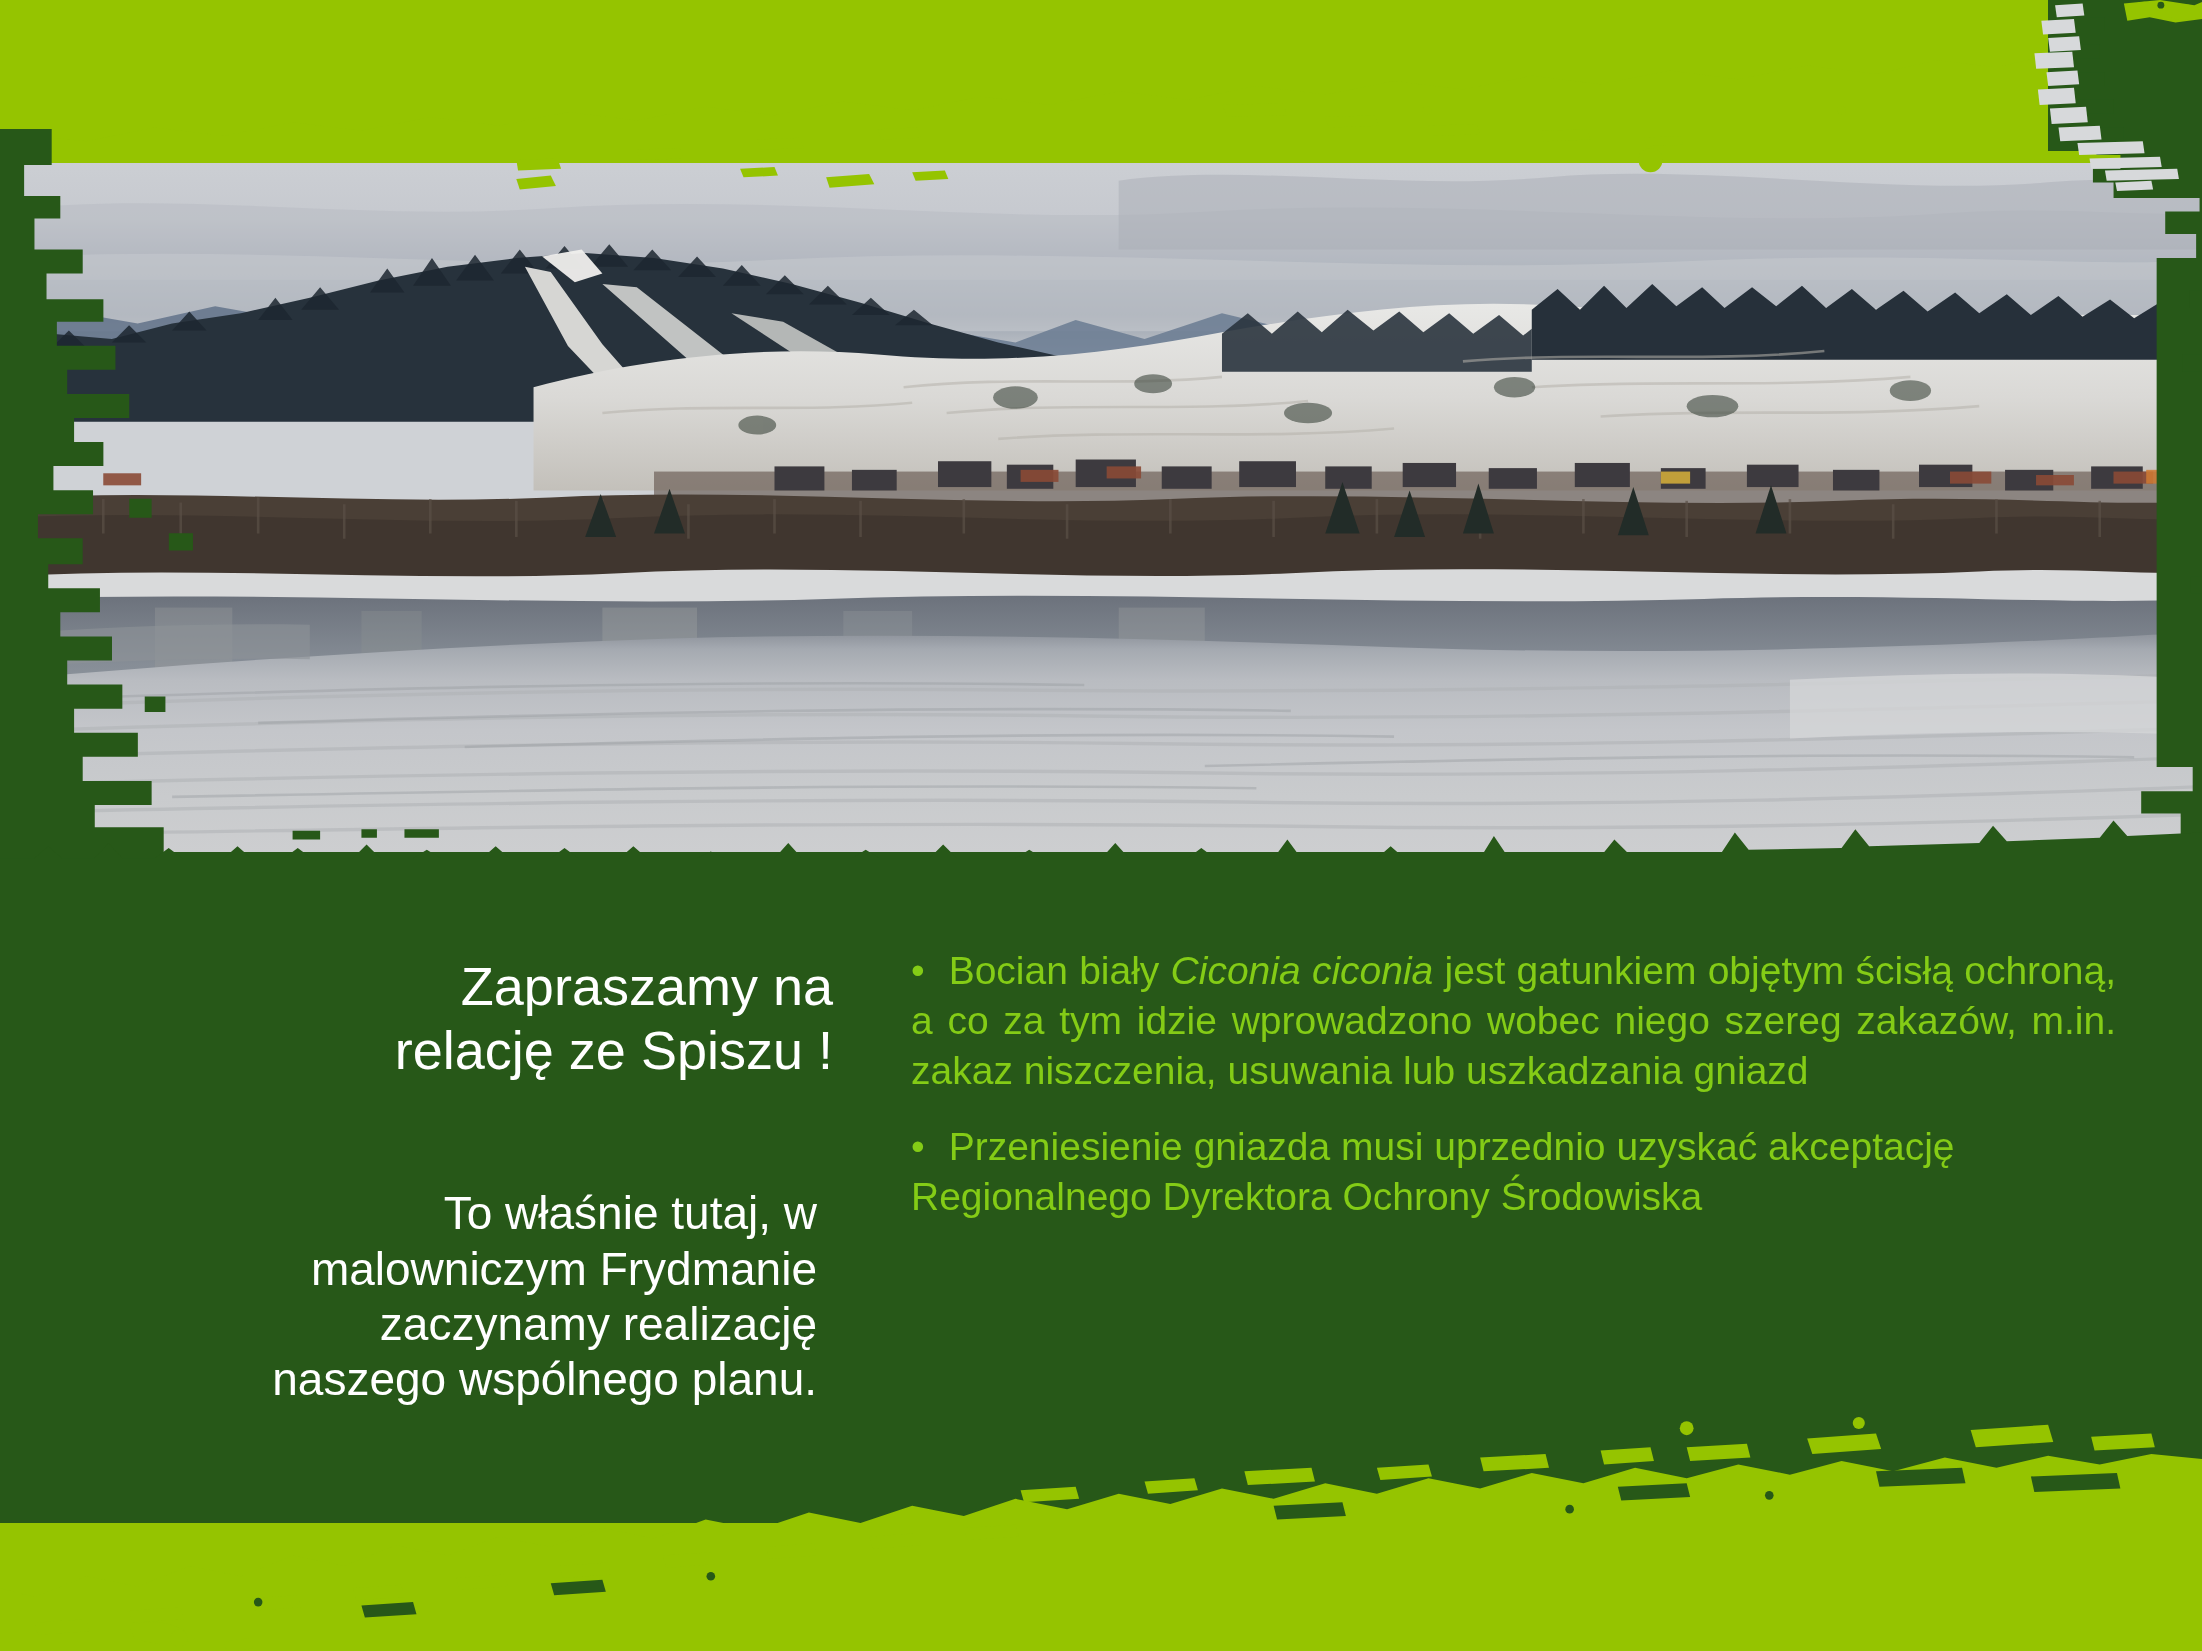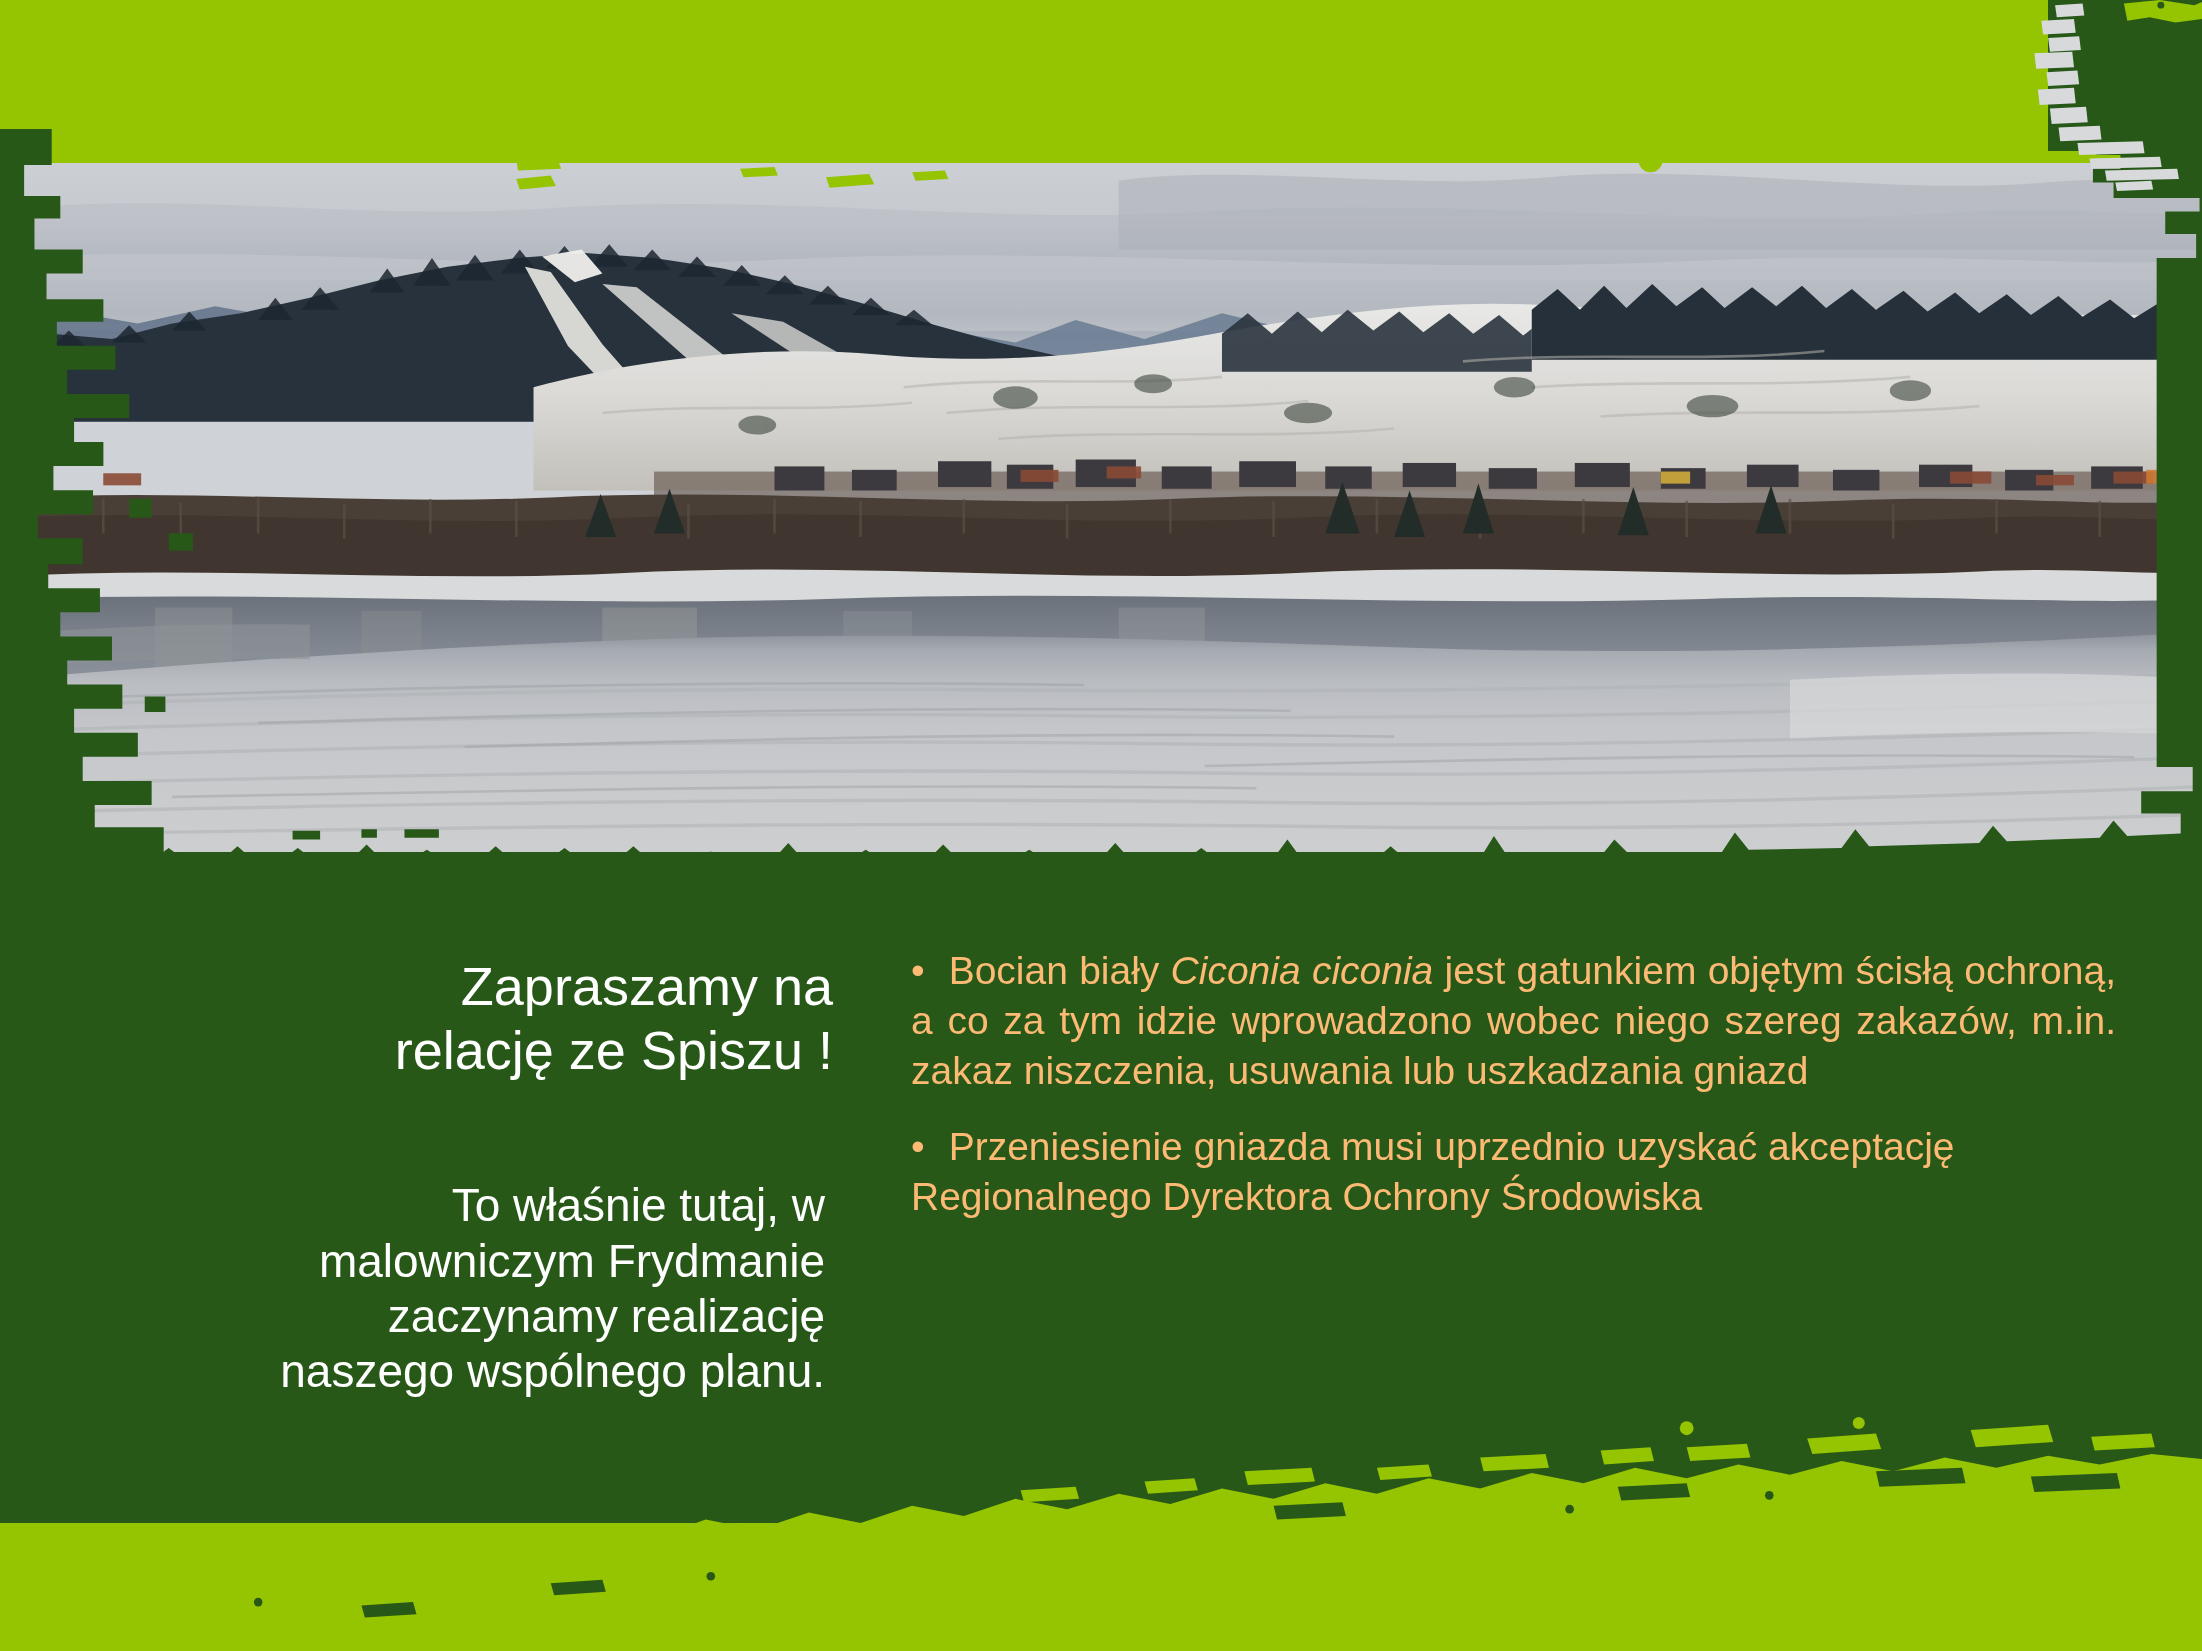--- a/index.html
+++ b/index.html
@@ -145,40 +145,40 @@
     font-weight: 400;
     color: #ffffff;
     margin: 0;
     white-space: pre-line;
   }
   .left-body {
     font-size: 46px;
     line-height: 1.20;
     font-weight: 400;
     color: #ffffff;
-    margin: 8px;
+    margin: 16px;
     padding-top: 88px;
     white-space: pre-line;
   }
 
   .right-col {
     position: absolute;
     left: 899px;
     top: 34px;
     width: 1205px;
     color: #ffffff;
   }
   .bullet-row {
     display: block;
     margin: 0 0 26px 0;
     font-size: 39px;
     line-height: 1.28;
     text-align: justify;
     text-justify: inter-word;
-    color: #fdba74;
+    color: #84cc16;
   }
   .bullet-row:last-child { margin-bottom: 0; }
   .bullet-row .dot {
     display: inline;
     margin-right: 24px;
   }
   .bullet-row .ind { display: inline; }
   .bullet-row em { font-style: italic; }
   .bullet-green { color: #92d050; text-align: left; }
   .bullet-nojustify { text-align: left; }

